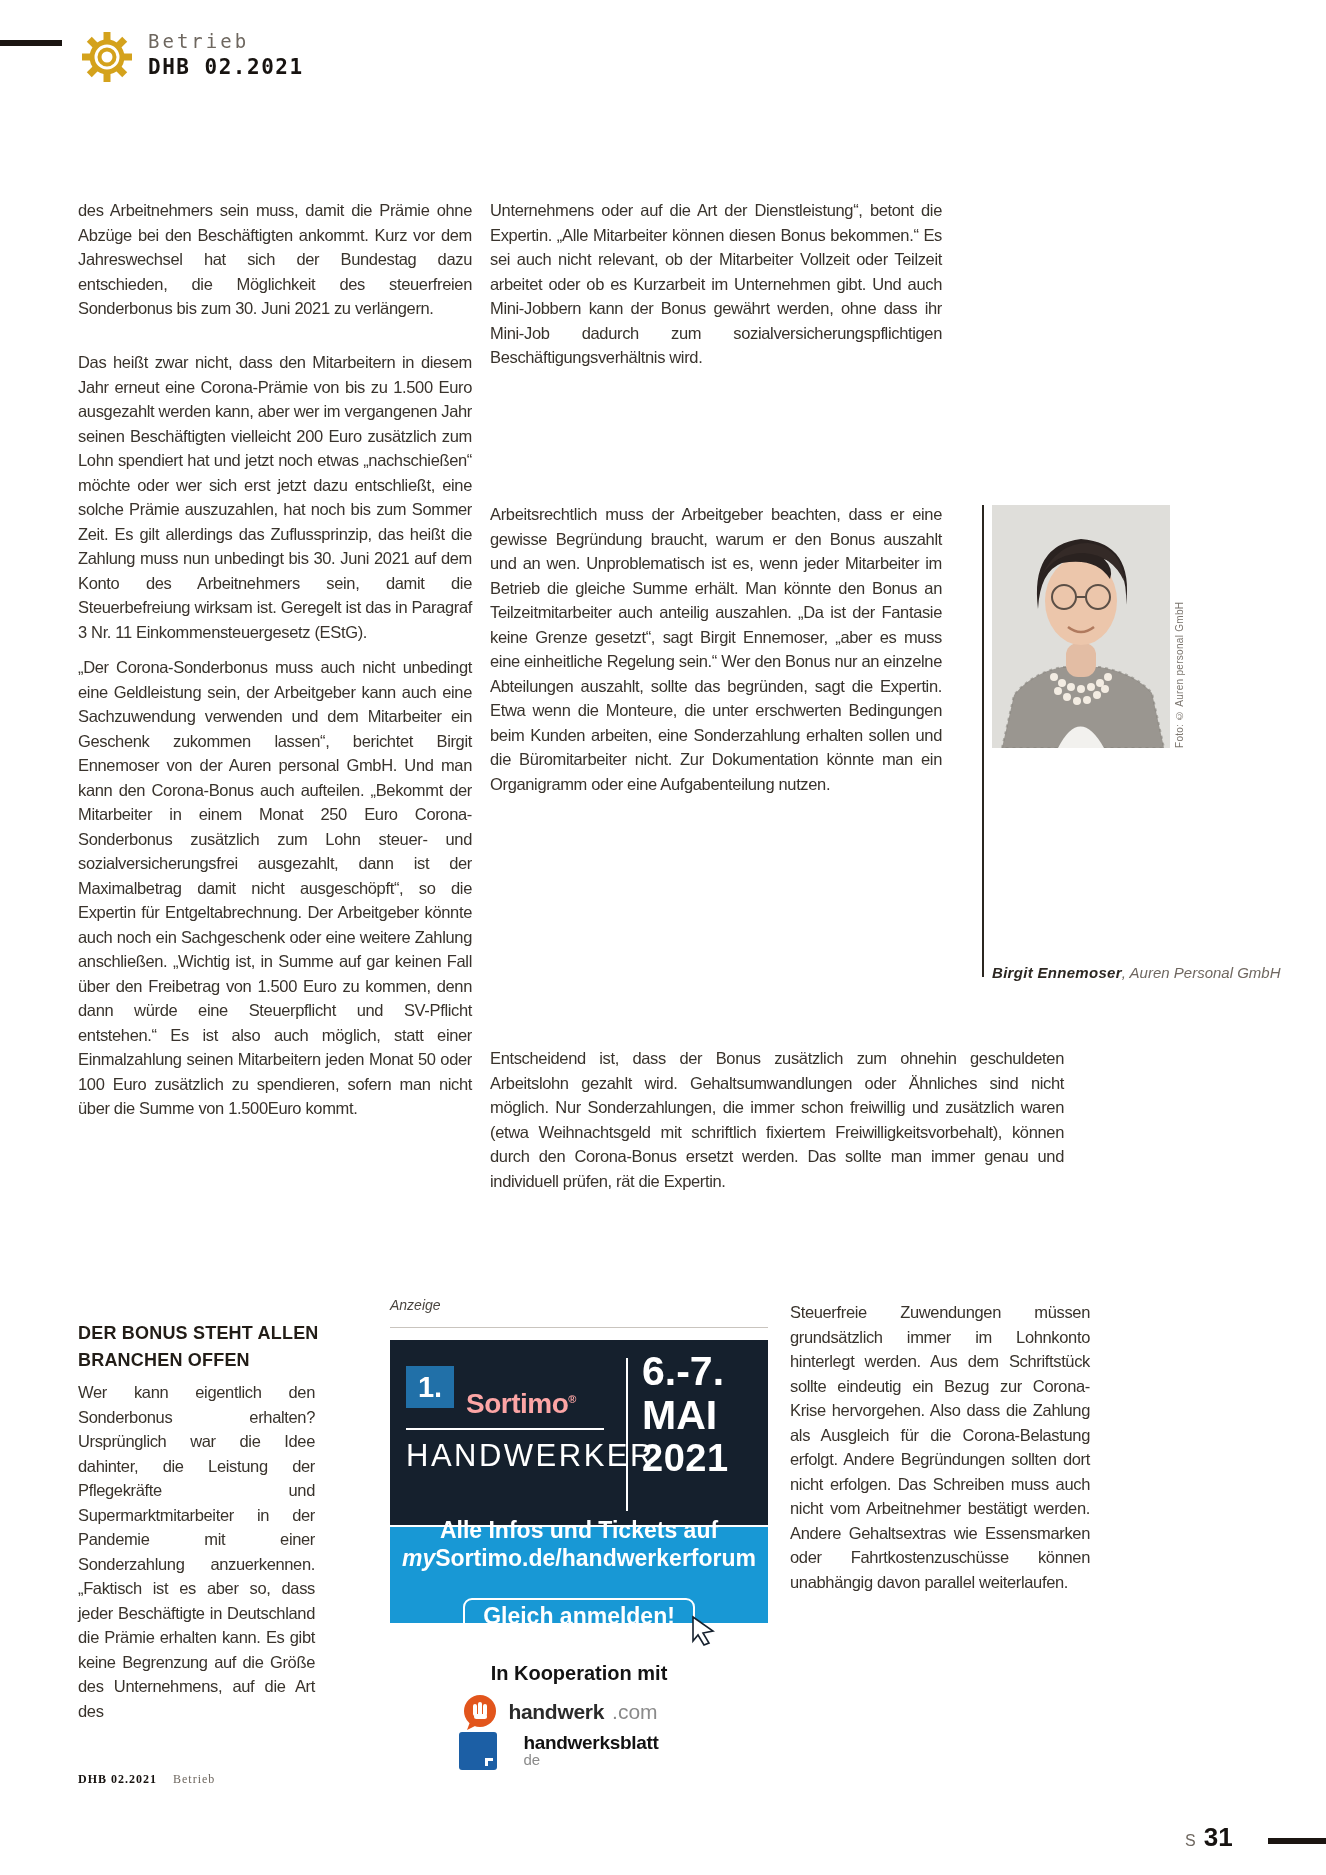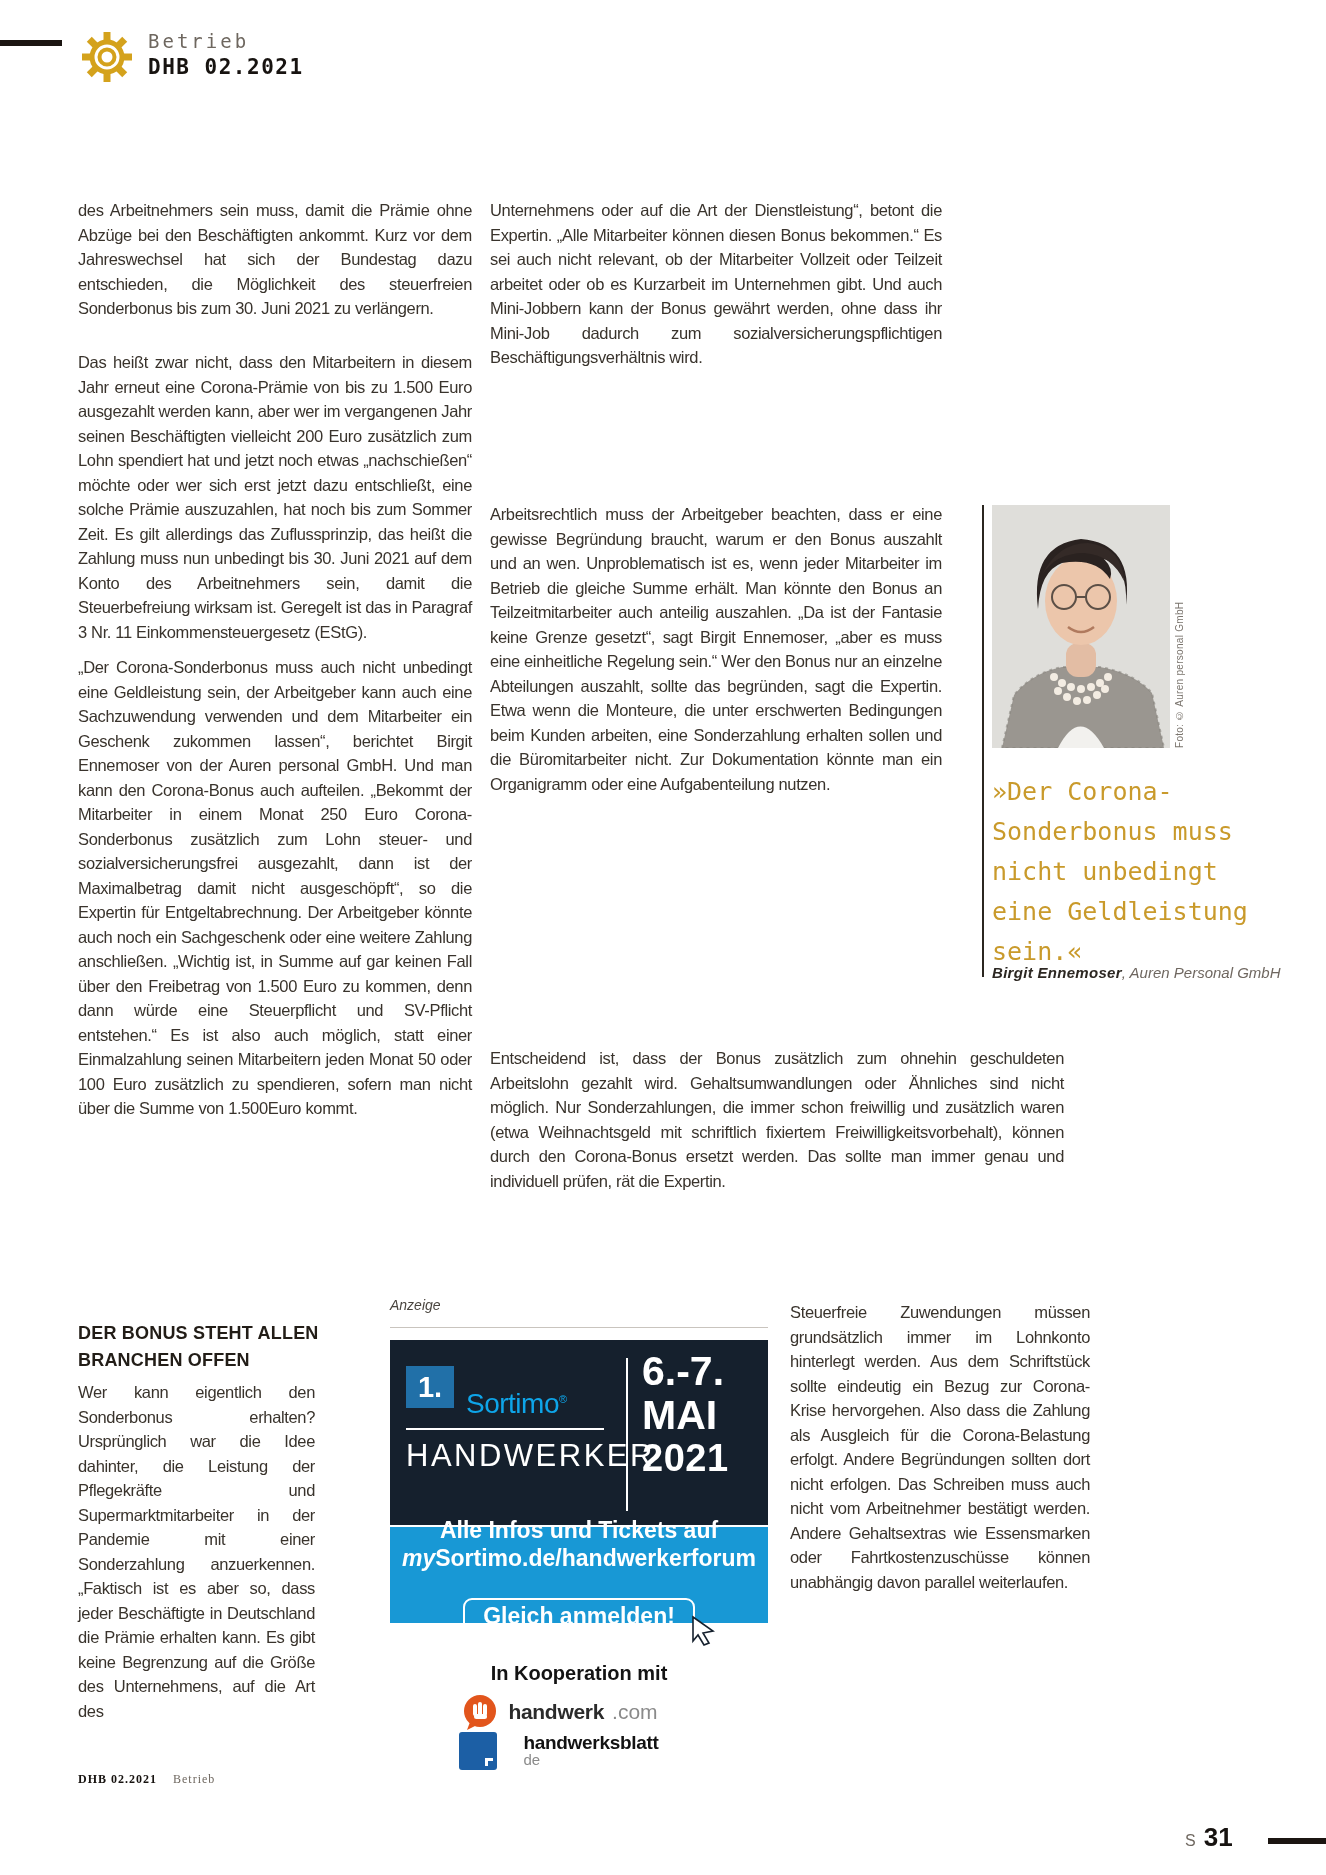--- a/index.html
+++ b/index.html
@@ -32,21 +32,21 @@
   .attrib{left:992px;top:964px;width:300px;font-size:15px;font-style:italic;color:#6f6760;}
   .attrib b{color:#2c2722;letter-spacing:0.3px;}
   
   .ad-label{left:390px;top:1297px;font-size:14px;font-style:italic;color:#4a453f;}
   .ad-hairline{left:390px;top:1327px;width:378px;height:1px;background:#c9c4be;}
   .ad-dark{left:390px;top:1340px;width:378px;height:185px;background:#15202d;display:flex;}
   .ad-left{width:236px;padding:14px 0 0 16px;box-sizing:border-box;}
   .ad-brandrow{display:flex;align-items:center;}
   .ad-num{background:#2170a8;color:#fff;font-weight:bold;font-size:29px;
           width:48px;height:42px;display:flex;align-items:center;justify-content:center;}
-  .ad-sortimo{color:#0ea5e9;font-weight:normal;font-size:28px;margin-left:12px;letter-spacing:-0.5px;margin-top:34px;}
+  .ad-sortimo{color:#fca5a5;font-weight:bold;font-size:28px;margin-left:12px;letter-spacing:-0.5px;margin-top:34px;}
   .ad-reg{font-size:11px;vertical-align:super;}
   .ad-underline{width:198px;height:2px;background:#ffffff;margin-top:8px;}
   .ad-l1{color:#fff;font-size:31px;letter-spacing:2.5px;margin-top:8px;font-weight:400;}
   .ad-l2{color:#fff;font-size:49px;font-weight:bold;letter-spacing:1px;line-height:0.95;}
   .ad-divider{width:2px;background:#ffffff;margin:18px 0 14px 0;}
   .ad-right{flex:1;padding:10px 0 0 14px;color:#fff;font-weight:bold;line-height:1.07;}
   .ad-d1{font-size:41px;}
   .ad-d2{font-size:41px;}
   .ad-d3{font-size:38px;letter-spacing:0.5px;}
   .ad-blue{left:390px;top:1527px;width:378px;height:96px;background:#1898d5;color:#fff;
@@ -146,21 +146,20 @@
       <circle cx="116" cy="172" r="4"></circle>
       <circle cx="66" cy="186" r="4"></circle>
         <circle cx="75" cy="192" r="4"></circle>
         <circle cx="85" cy="196" r="4"></circle>
       <circle cx="95" cy="195" r="4"></circle>
         <circle cx="105" cy="190" r="4"></circle>
         <circle cx="113" cy="184" r="4"></circle>
     </g>
   </svg>
   <div class="abs photo-credit">Foto: © Auren personal GmbH</div>
-  <div class="abs quote">»Der Corona-Sonderbonus muss nicht unbedingt eine Geldleistung sein.«</div>
   <div class="abs attrib">
     <b>Birgit Ennemoser</b><span>, Auren Personal GmbH</span>
   </div>
 
   <div class="abs subhead">DER BONUS STEHT ALLEN BRANCHEN OFFEN</div>
   <div class="abs body-txt bl-text">Wer kann eigentlich den Sonderbonus erhalten? Ursprünglich war die Idee dahinter, die Leistung der Pflegekräfte und Supermarktmitarbeiter in der Pandemie mit einer Sonderzahlung anzuerkennen. „Faktisch ist es aber so, dass jeder Beschäftigte in Deutschland die Prämie erhalten kann. Es gibt keine Begrenzung auf die Größe des Unternehmens, auf die Art des</div>
 
   <div class="abs body-txt br-text">Steuerfreie Zuwendungen müssen grundsätzlich immer im Lohnkonto hinterlegt werden. Aus dem Schriftstück sollte eindeutig ein Bezug zur Corona-Krise hervorgehen. Also dass die Zahlung als Ausgleich für die Corona-Belastung erfolgt. Andere Begründungen sollten dort nicht erfolgen. Das Schreiben muss auch nicht vom Arbeitnehmer bestätigt werden. Andere Gehaltsextras wie Essensmarken oder Fahrtkostenzuschüsse können unabhängig davon parallel weiterlaufen.</div>
 
   <div class="abs ad-label">Anzeige</div>

